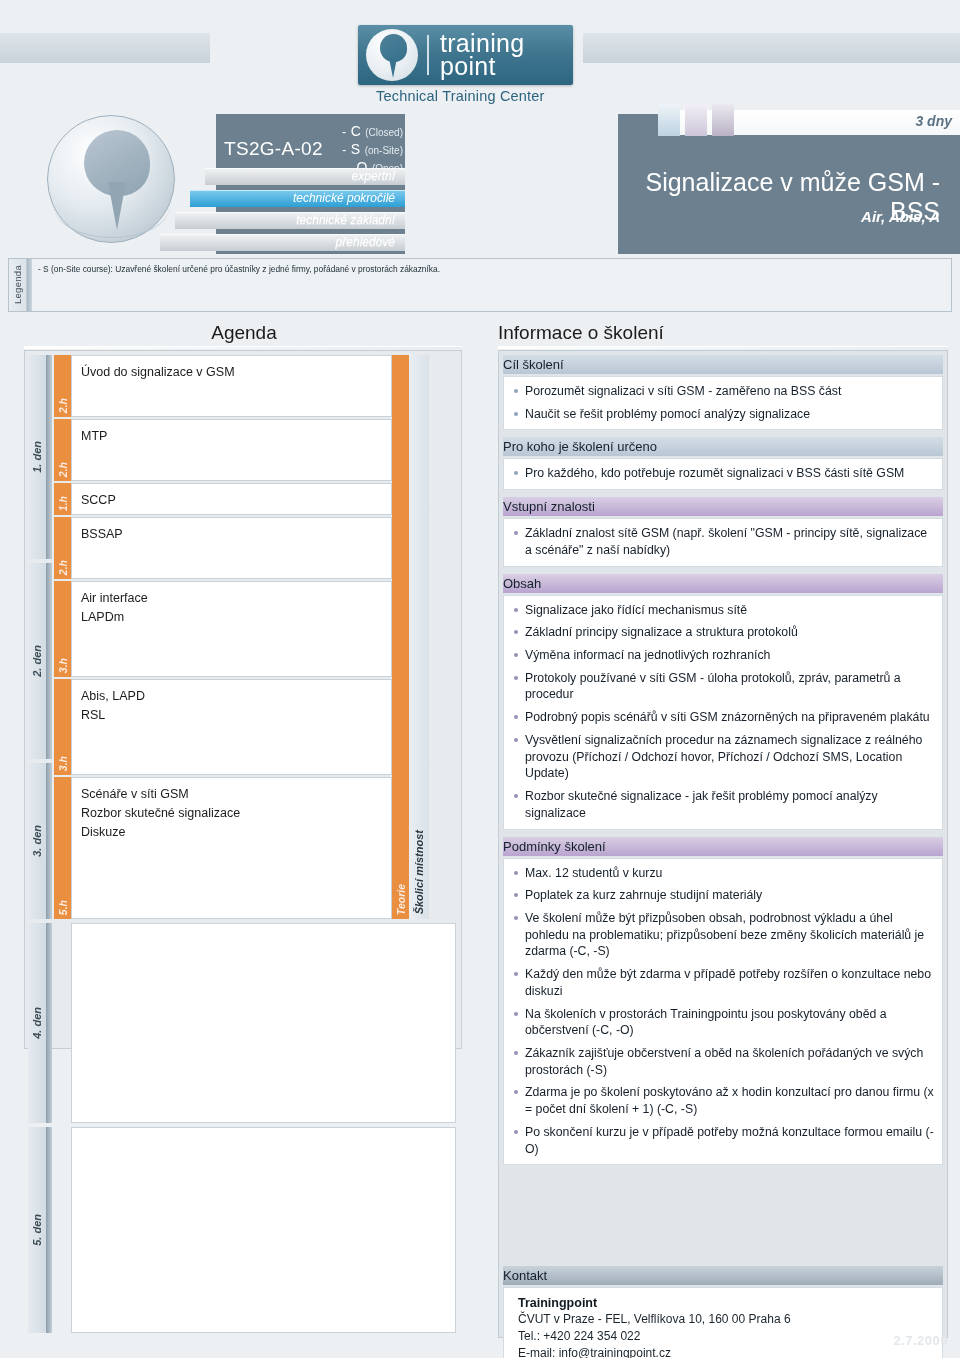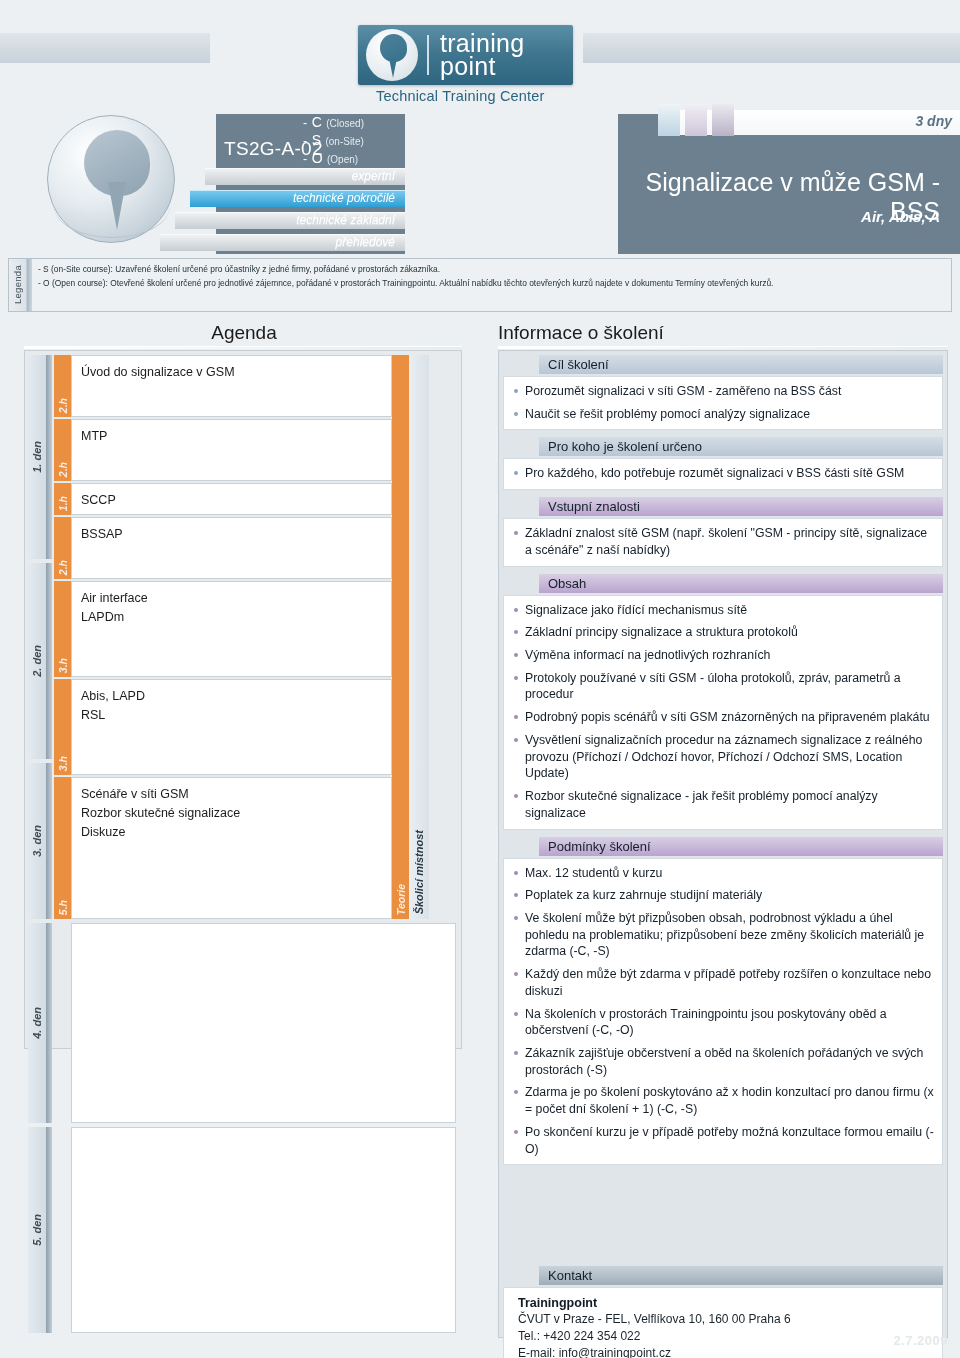--- a/index.html
+++ b/index.html
@@ -79,21 +79,21 @@
 
   
   .course-card {
     position: absolute; left: 216px; top: 114px; width: 189px; height: 140px;
     background: #6c808f;
   }
   .course-code {
     position: absolute; left: 224px; top: 138px;
     font-size: 19px; color: #ffffff; letter-spacing: .3px;
   }
-  .course-modes { position: absolute; left: 293px; top: 113px; width: 110px; text-align: left; }
+  .course-modes { position: absolute; left: 293px; top: 122px; width: 110px; text-align: right; }
   .cm-row { height: 18px; color: #ffffff; white-space: nowrap; }
   .cm-dash { font-size: 12.5px; }
   .cm-letter { font-size: 14px; }
   .cm-word { font-size: 10px; color: #e4ebf0; }
   .cm-row.r1 { padding-left: 10px; }
   .cm-row.r2 { padding-left: 10px; }
   .cm-row.r3 { padding-left: 10px; }
 
   
   .levels { position: absolute; left: 0; top: 168px; width: 405px; }
@@ -206,22 +206,22 @@
                    font-size: 11px; font-style: italic; font-weight: bold; color: #2b3941; }
   .empty-block { position: absolute; left: 46px; right: 5px; background: #ffffff;
                  border: 1px solid #c9d2d9; }
 
   
   .info {
     position: absolute; left: 498px; top: 350px; width: 450px; height: 988px;
     background: #dfe5e9; border: 1px solid #c3ccd3; padding: 4px;
   }
   .blk-head {
-    height: 19px; line-height: 19px; padding-left: 9px;
-    font-size: 13px; color: #14202a; margin-bottom: 2px; margin-left: 36px;
+    height: 19px; line-height: 19px; 
+    font-size: 13px; color: #14202a; margin-bottom: 2px;
   }
   .blk-head.blue { background: linear-gradient(to bottom, #d4dde6, #b8c6d4); }
   .blk-head.purple { background: linear-gradient(to bottom, #d9cfe4, #b9a3cf); }
   .blk-head.gray { background: linear-gradient(to bottom, #c8d2da, #9fadb9); }
   .blk-body { background: #ffffff; border: 1px solid #d4dbe1; padding: 6px 8px 7px 8px;
               margin-bottom: 7px; }
   .bullet { position: relative; padding-left: 13px; font-size: 12.3px; color: #16202a;
             line-height: 1.36; margin-bottom: 6px; }
   .bullet:last-child { margin-bottom: 0; }
   .bullet::before { content: ""; position: absolute; left: 2px; top: 6px;
@@ -302,21 +302,20 @@
     <div class="course-sub">Air, Abis, A</div>
   </div>
 
   <div class="legend-wrap">
     <div class="legend-tab">
       <span>Legenda</span>
     </div>
     <div class="legend-accent"></div>
     <div class="legend-body">
       <div class="legend-line">- S (on-Site course): Uzavřené školení určené pro účastníky z jedné firmy, pořádané v prostorách zákazníka.</div>
-      <div class="legend-line">- O (Open course):  Otevřené školení určené pro jednotlivé zájemnce, pořádané v prostorách Trainingpointu. Aktuální nabídku těchto otevřených kurzů najdete v dokumentu Termíny otevřených kurzů.</div>
     </div>
   </div>
 
   <div class="sec-title-left">Agenda</div>
   <div class="ul-left"></div>
   <div class="sec-title-right">Informace o školení</div>
   <div class="ul-right"></div>
 
   <div class="agenda">
     <div class="agenda-inner">

